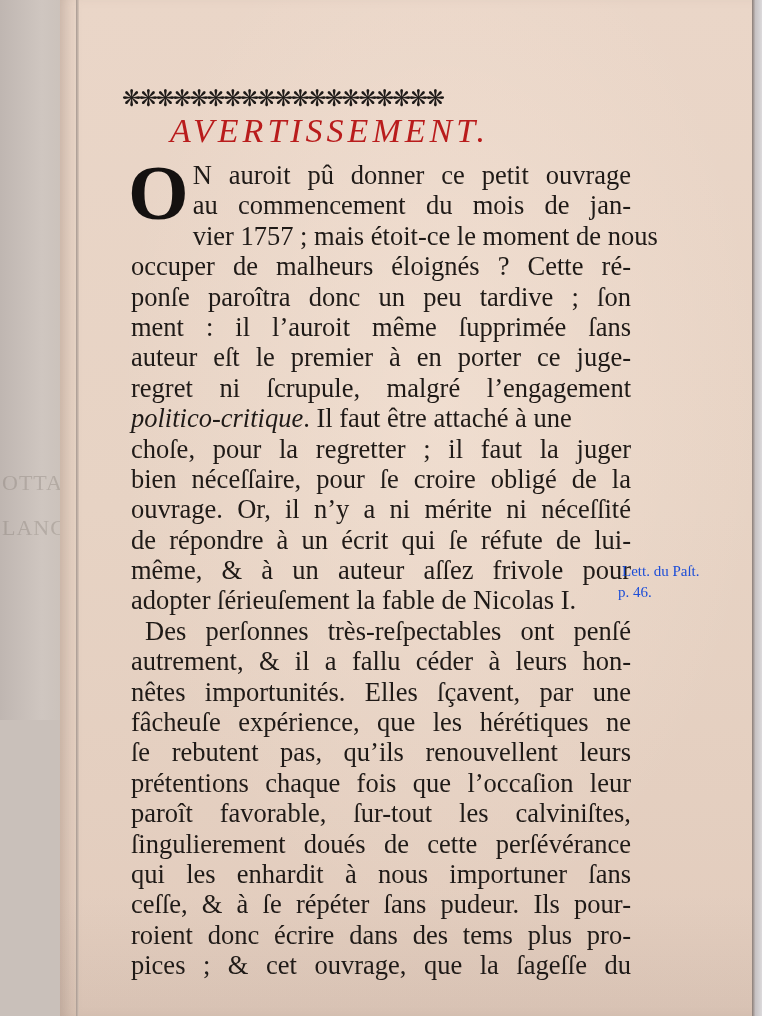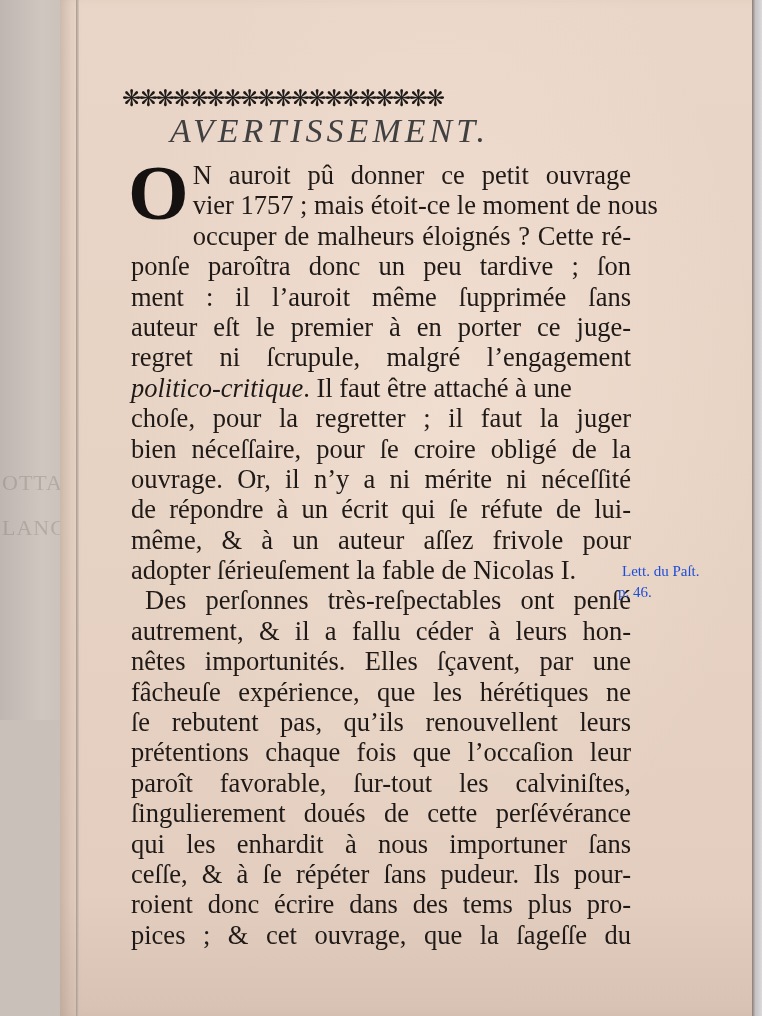--- a/index.html
+++ b/index.html
@@ -72,21 +72,21 @@
     white-space: nowrap;
     overflow: hidden;
   }
   .heading {
     position: absolute;
     left: 170px; top: 112px;
     font-family: "Liberation Serif", serif;
     font-style: italic;
     font-size: 34px;
     letter-spacing: 4px;
-    color: #404040;
+    color: #b91c1c;
   }
   .text-block {
     position: absolute;
     left: 131px; top: 160px;
     width: 500px;
     font-family: "Liberation Serif", serif;
     font-size: 26.5px;
     line-height: 30.4px;
     color: #1f1a17;
   }
@@ -133,20 +133,21 @@
 <div class="gutter"></div>
 <div class="right-edge"></div>
 
 <div class="ornament">❋❋❋❋❋❋❋❋❋❋❋❋❋❋❋❋❋❋❋</div>
 
 <div class="heading">AVERTISSEMENT.</div>
 
 <div class="text-block">
   <span class="dropcap">O</span>
   <span class="line with-cap">N auroit pû donner ce petit ouvrage</span>
+  <span class="line with-cap">au commencement du mois de jan-</span>
   <span class="line">vier 1757 ; mais étoit-ce le moment de nous</span>
   <span class="line">occuper de malheurs éloignés ? Cette ré-</span>
   <span class="line">ponſe paroîtra donc un peu tardive ; ſon</span>
   <span class="line">ment : il l’auroit même ſupprimée ſans</span>
   <span class="line">auteur eſt le premier à en porter ce juge-</span>
   <span class="line">regret ni ſcrupule, malgré l’engagement</span>
   <span class="line last"><span class="italic">politico-critique</span><span>. Il faut être attaché à une</span></span>
   <span class="line">choſe, pour la regretter ; il faut la juger</span>
   <span class="line">bien néceſſaire, pour ſe croire obligé de la</span>
   <span class="line">ouvrage. Or, il n’y a ni mérite ni néceſſité</span>

